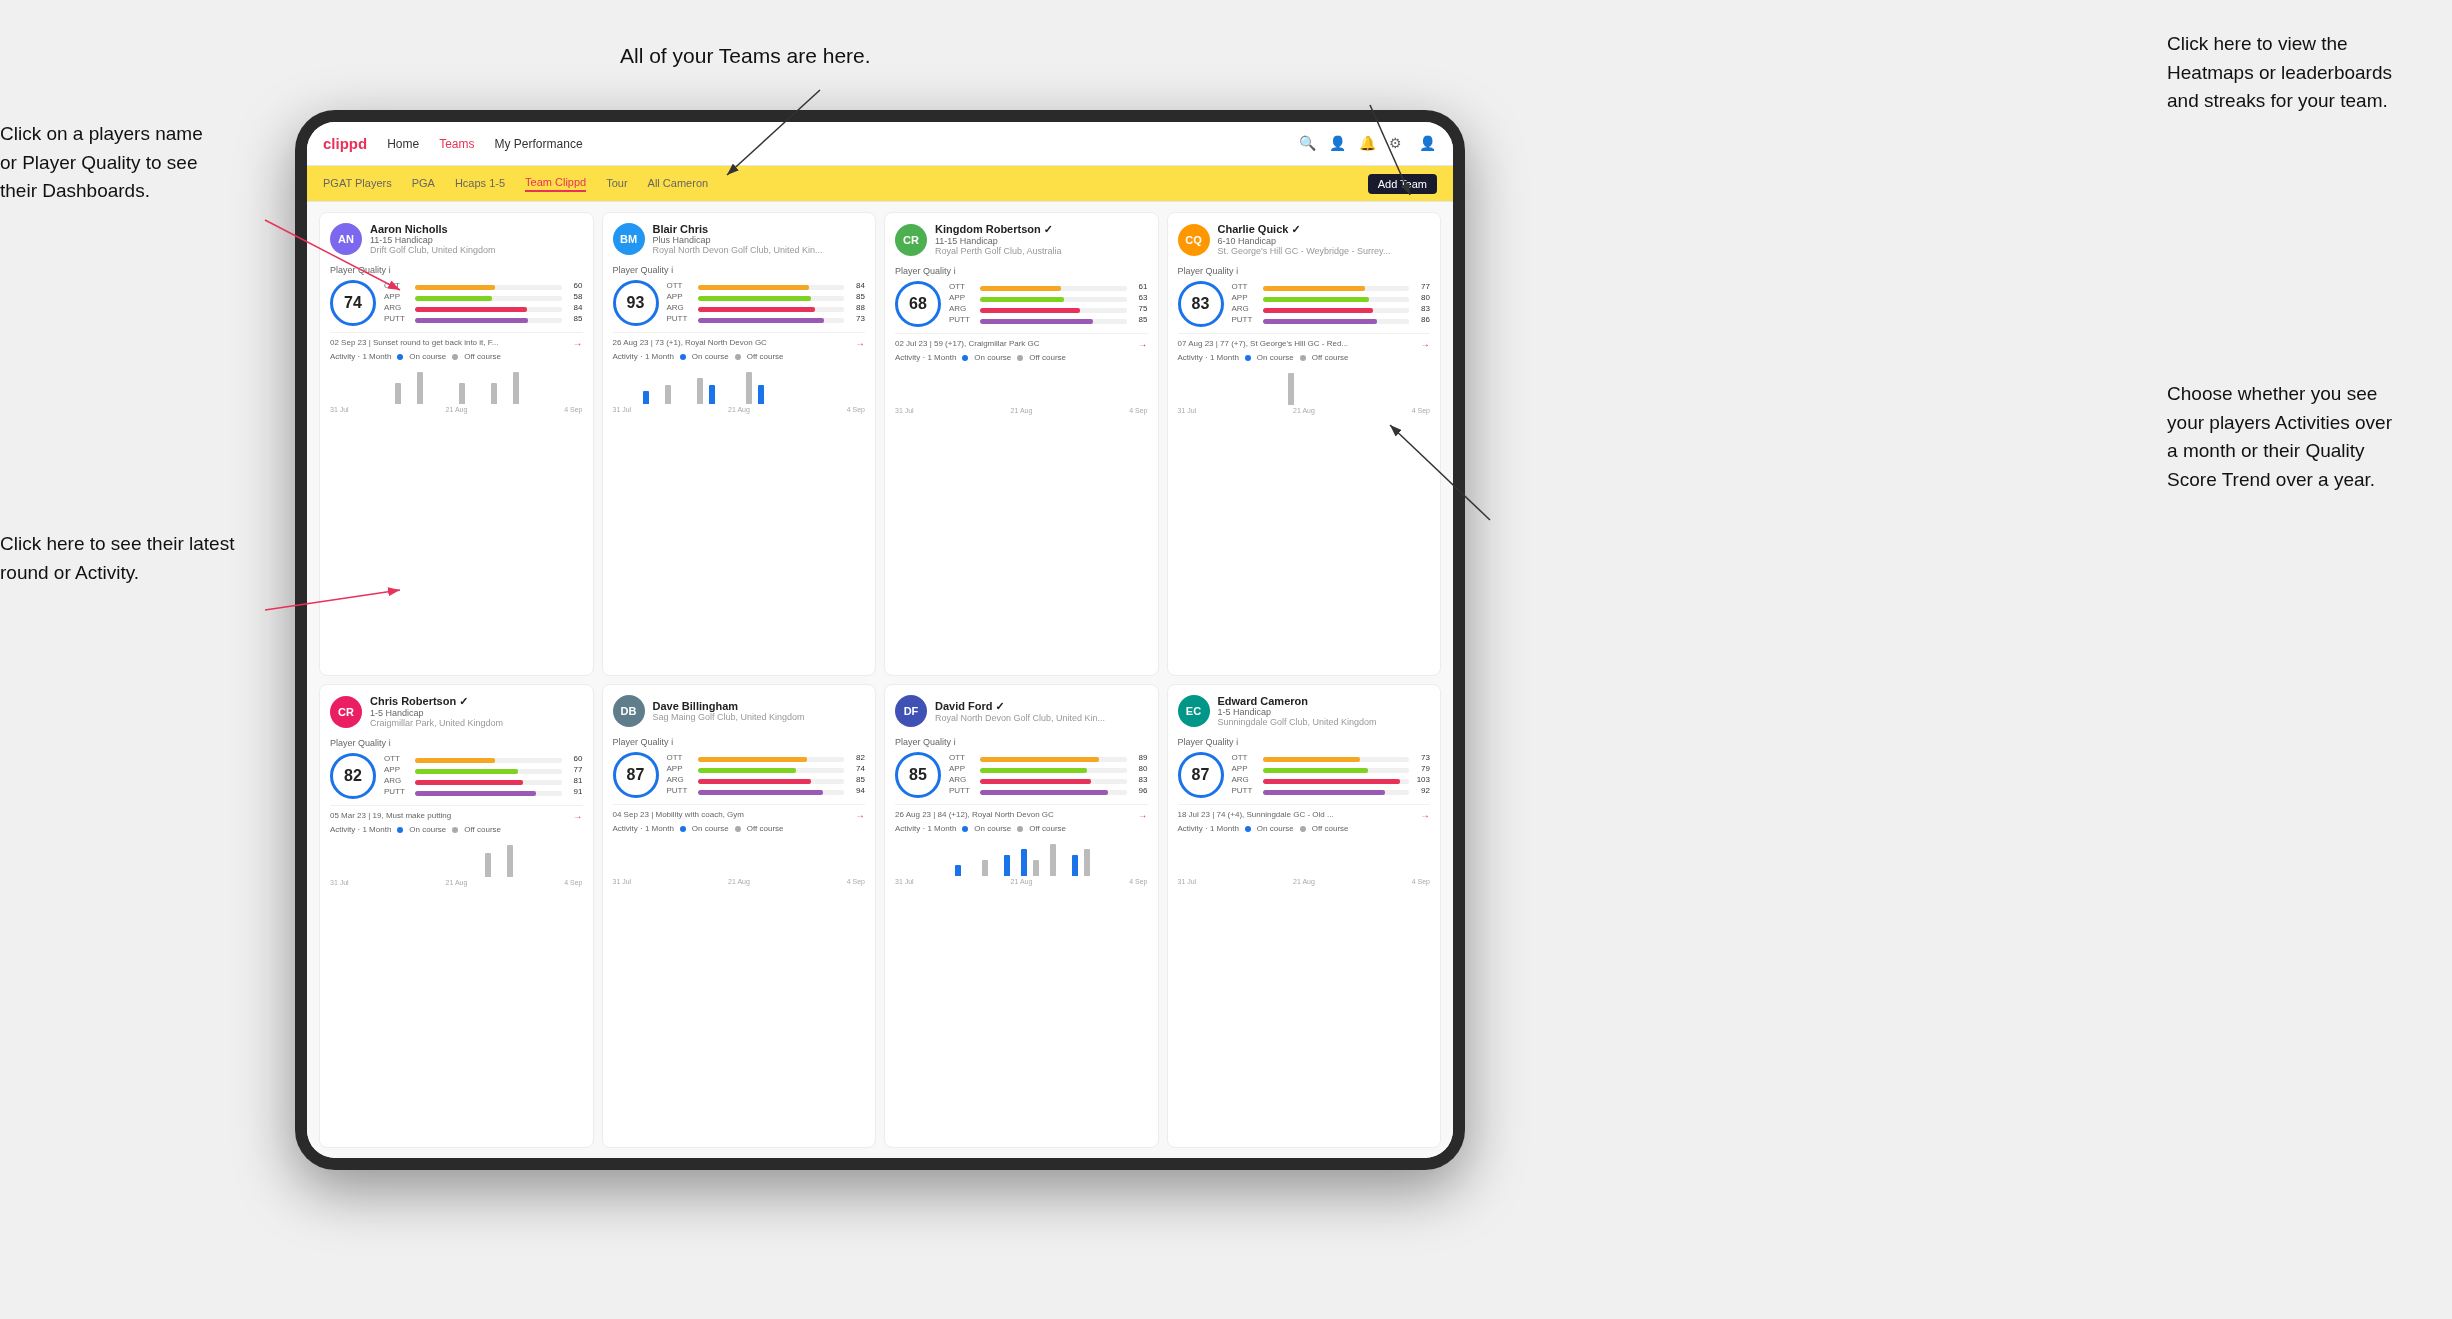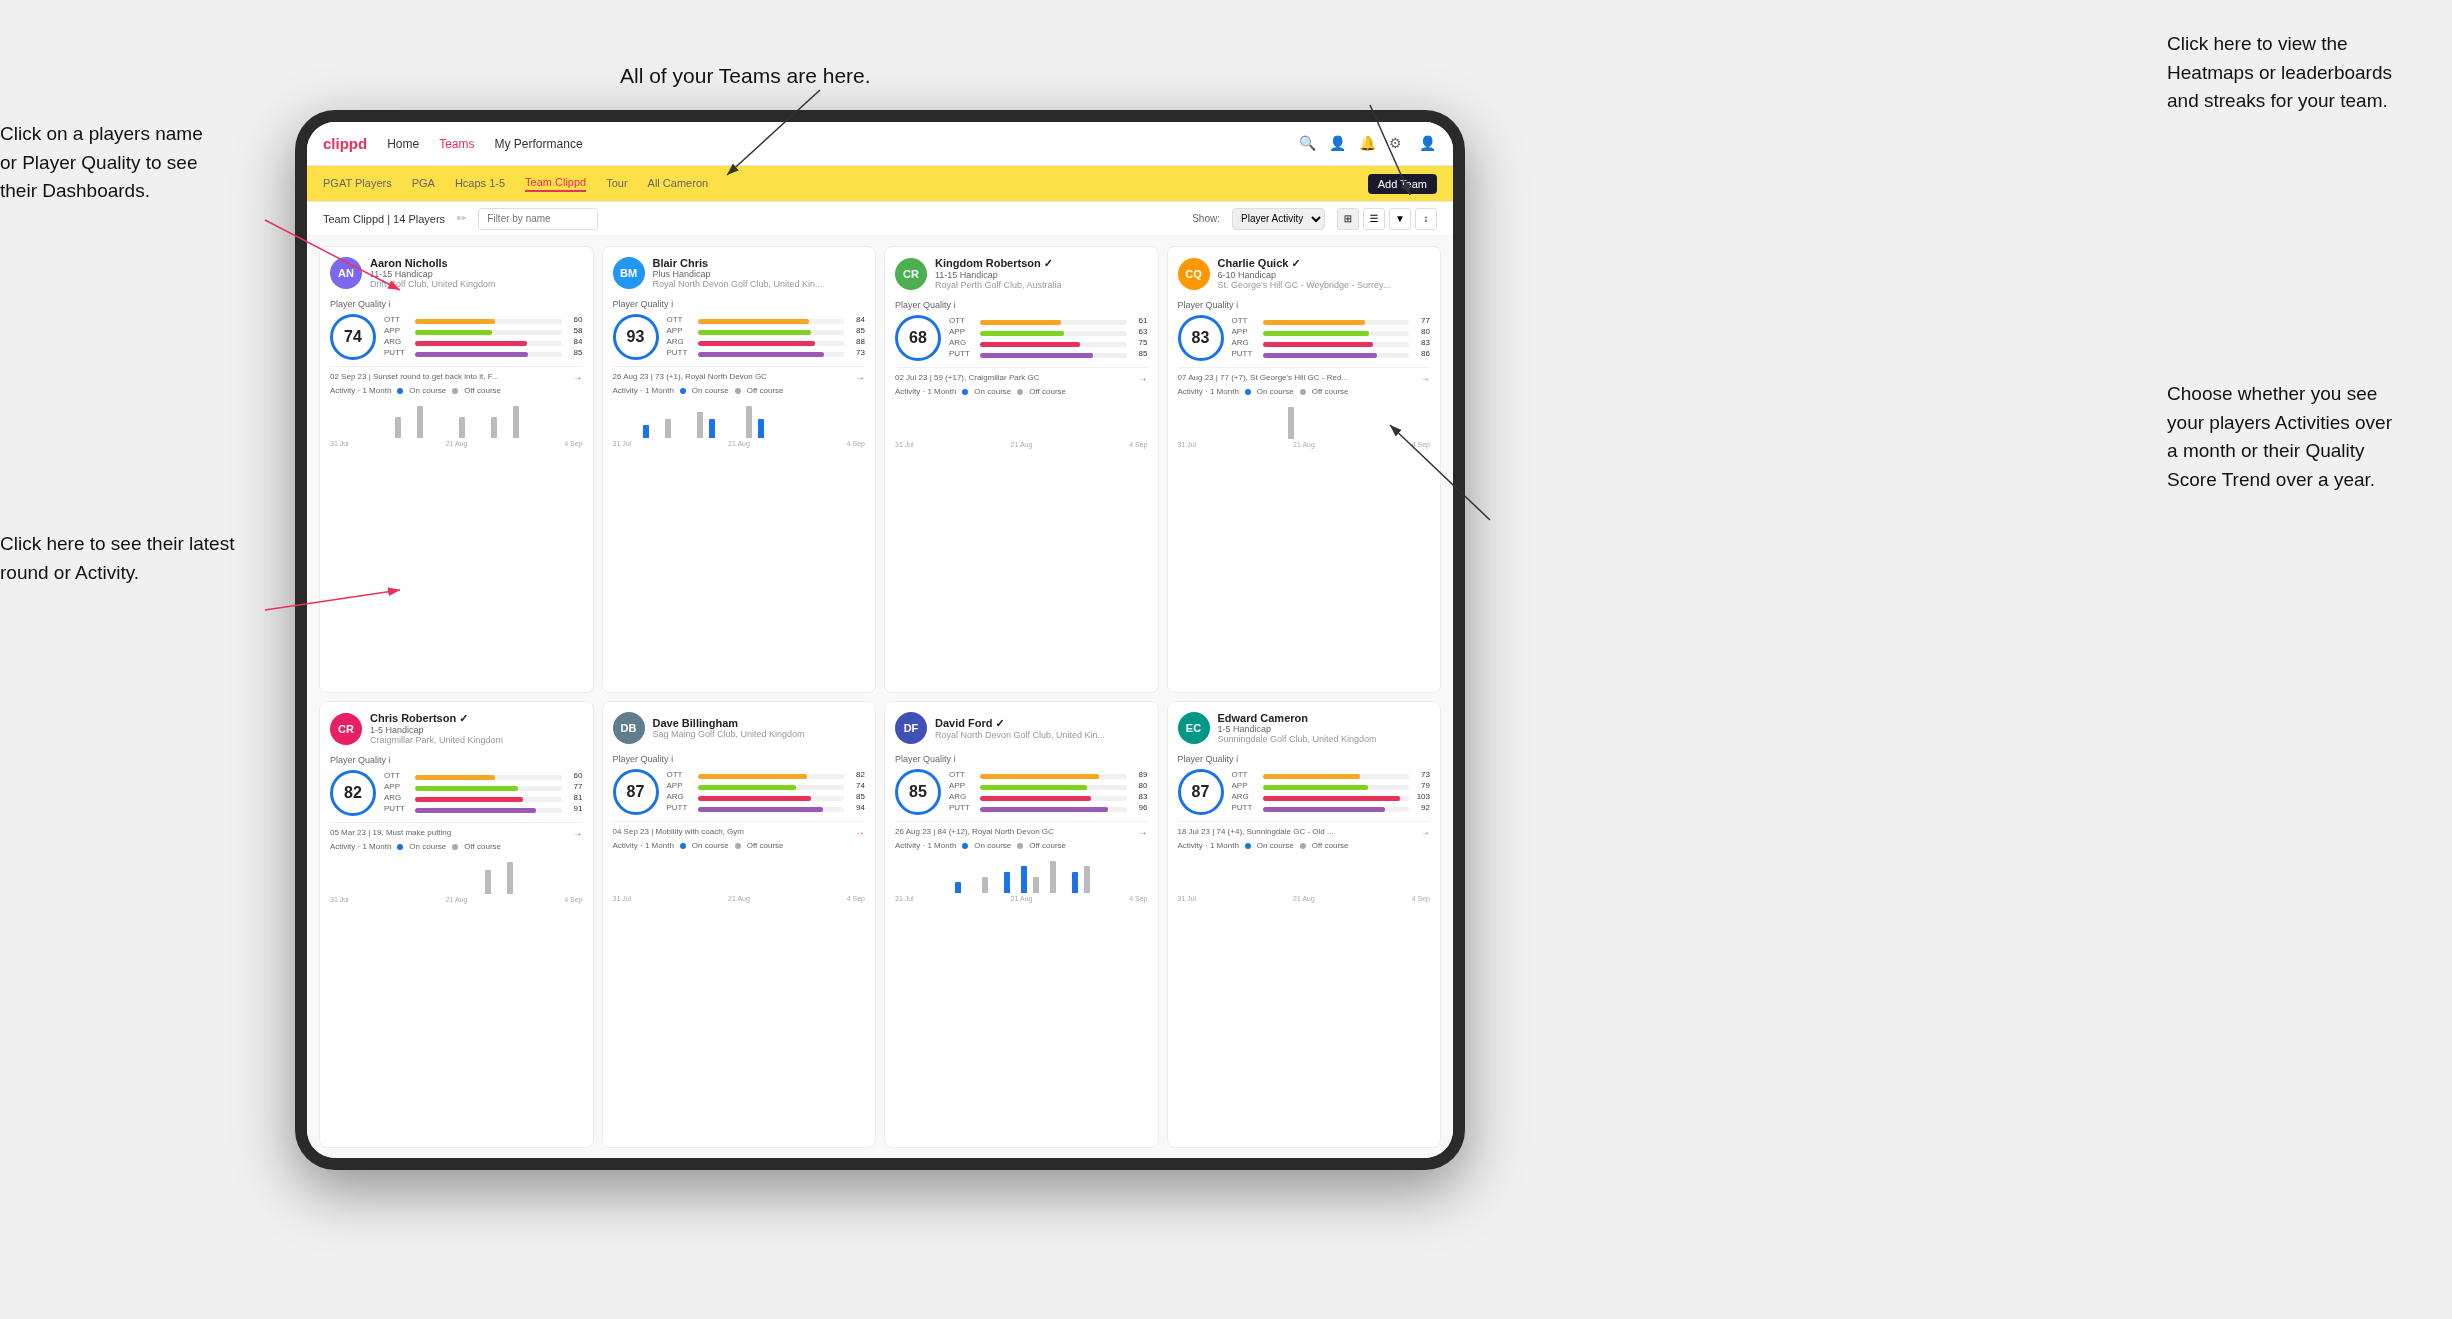--- a/index.html
+++ b/index.html
@@ -411,35 +411,20 @@
     <div class="tab-bar">
       <span class="tab-item">PGAT Players</span>
       <span class="tab-item">PGA</span>
       <span class="tab-item">Hcaps 1-5</span>
       <span class="tab-item active">Team Clippd</span>
       <span class="tab-item">Tour</span>
       <span class="tab-item">All Cameron</span>
       <button class="add-team-btn">Add Team</button>
     </div>
 
-    <div class="filter-bar">
-      <span class="filter-label">Team Clippd | 14 Players</span>
-      <span class="edit-icon">✏</span>
-      <input class="filter-input" type="text" placeholder="Filter by name" style="">
-      <span class="show-label">Show:</span>
-      <select class="show-select">
-        <option>Player Activity</option>
-      </select>
-      <div class="view-icons">
-        <button class="view-btn active">⊞</button>
-        <button class="view-btn">☰</button>
-        <button class="view-btn">▼</button>
-        <button class="view-btn">↕</button>
-      </div>
-    </div>
 
     <div class="players-grid" id="players-grid">
     <div class="player-card">
     <div class="player-header">
       <div class="avatar-circle" style="background:#7b68ee;">AN</div>
       <div class="player-info">
         <div class="player-name">Aaron Nicholls</div>
         <div class="player-handicap">11-15 Handicap</div>
         <div class="player-club">Drift Golf Club, United Kingdom</div>
       </div>
@@ -1321,21 +1306,21 @@
         <span>21 Aug</span>
         <span>4 Sep</span>
       </div>
     </div>
   </div>
       </div>
 
   </div>
 </div>
 
-<div class="page-annotation" style="left: 620px; top: 60px; text-align: center; max-width: 400px;">
+<div class="page-annotation" style="left: 620px; top: 40px; text-align: center; max-width: 400px;">
   <span>All of your Teams are here.</span>
 </div>
 
 <div class="page-annotation" style="right: 60px; top: 30px; max-width: 320px; font-size: 19px;">
   <span>Click here to view the<br>Heatmaps or leaderboards<br>and streaks for your team.</span>
 </div>
 
 <div class="page-annotation" style="left: 0px; top: 120px; max-width: 270px; font-size: 19px;">
   <span>Click on a players name<br>or Player Quality to see<br>their Dashboards.</span>
 </div>

